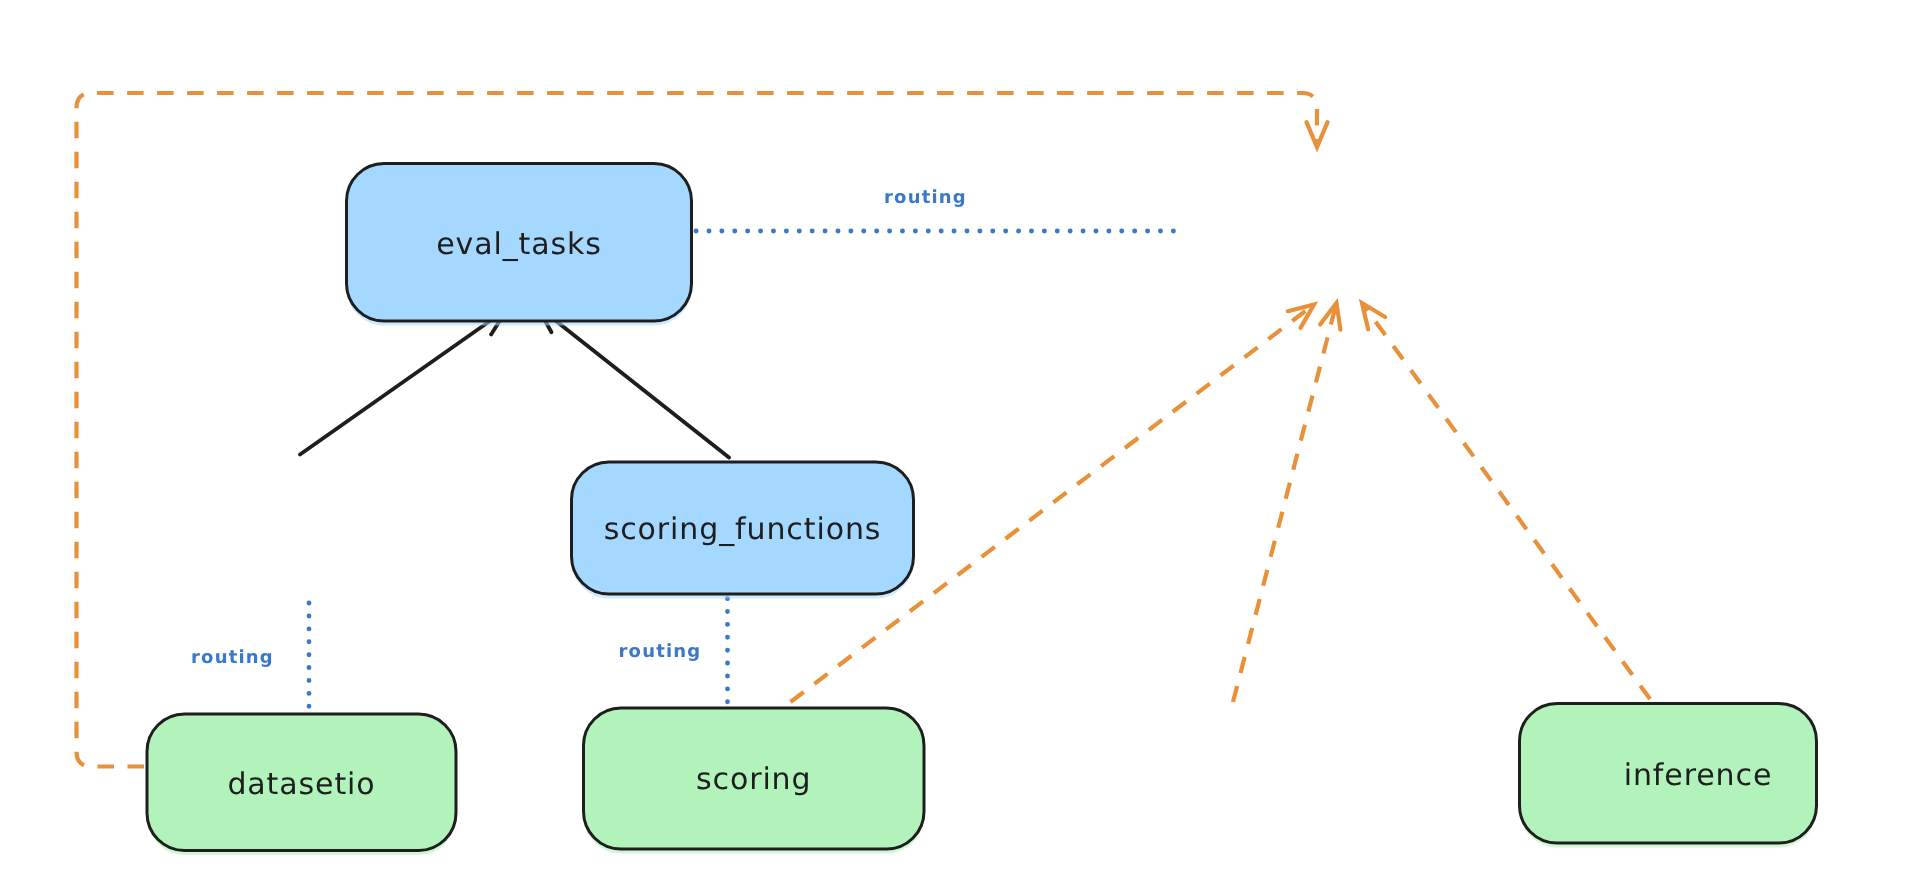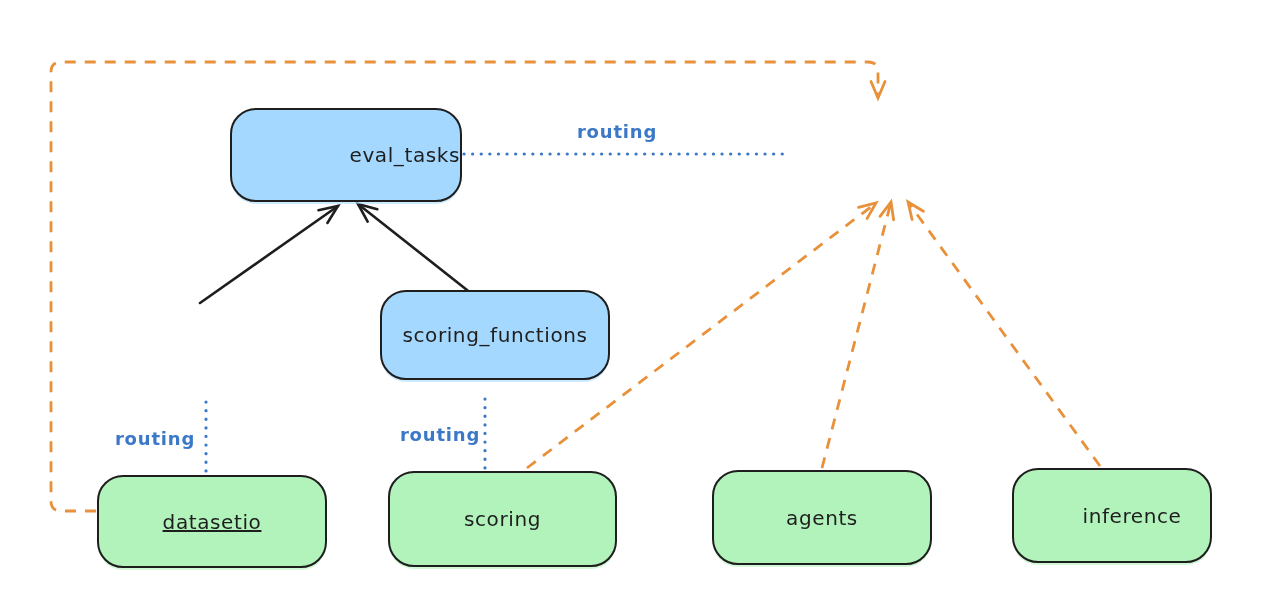--- a/index.html
+++ b/index.html
@@ -12,21 +12,21 @@
     position:absolute;box-sizing:border-box;
     border:2.6px solid var(--stroke,#1e1e1e);
     border-radius:26px;
     display:flex;align-items:center;justify-content:center;
     font-size:20px;letter-spacing:0.6px;color:var(--stroke,#1e1e1e);
   }
   .node.blue{background:var(--blue-fill,#a5d8ff);box-shadow:0 3px 0 -1px rgba(165,216,255,.55);}
   .node.green{background:var(--green-fill,#b2f2bb);box-shadow:0 3px 0 -1px rgba(178,242,187,.6);}
   .edge-label{
     position:absolute;transform:translate(-50%,-50%);
-    color:var(--blue-line,#3b78c8);font-size:18px;font-weight:700;letter-spacing:0.8px;
+    color:var(--blue-line,#3b78c8);font-size:12px;font-weight:700;letter-spacing:0.8px;
     white-space:nowrap;
     text-align:right;
   }
   path.solid-black{stroke:var(--stroke,#1e1e1e);stroke-width:2.6;fill:none;stroke-linecap:round;}
   path.dotted-blue{stroke:var(--blue-line,#3b78c8);stroke-width:3.2;fill:none;stroke-linecap:round;stroke-dasharray:0.1 8.5;}
   path.dashed-orange{stroke:var(--orange-line,#e8913a);stroke-width:2.8;fill:none;stroke-linecap:butt;stroke-dasharray:11 9;}
   path.head{stroke-dasharray:none !important;stroke-linecap:round;}
 </style>
 </head>
 <body>
@@ -43,34 +43,31 @@
       <path d="M96,511 L61,511 Q51,511 51,501 L51,72 Q51,62 61,62 L868,62 Q878,62 878,72 L878,98" class="dashed-orange"></path>
       <path d="M870.9904698384443,81.42090210794807 L878,98 L885.0095301615557,81.42090210794807" class="dashed-orange head"></path>
       <path d="M527,468 L876,203" class="dashed-orange"></path>
       <path d="M867.0348915543176,218.6085499184631 L876,203 L858.5570604417494,207.44340630228837" class="dashed-orange head"></path>
       <path d="M822,468 L891,202" class="dashed-orange"></path>
       <path d="M893.6221539930084,219.80798440130016 L891,202 L880.052206202954,216.28796035049658" class="dashed-orange head"></path>
       <path d="M1100,466 L908,202" class="dashed-orange"></path>
       <path d="M923.4202161287507,211.28530745547067 L908,202 L912.0824961774273,219.530921965524" class="dashed-orange head"></path>
     </svg>
 
-  <div class="node blue" style="left: 230px; top: 108px; width: 232px; height: 94px; justify-content: flex-end;">
+  <div class="node blue" style="left: 230px; top: 108px; width: 232px; height: 107px;">
     <span>eval_tasks</span>
   </div>
-  <div class="node blue" style="left: 380px; top: 290px; width: 230px; height: 90px;">
+  <div class="node blue" style="left: 380px; top: 307px; width: 230px; height: 90px;">
     <span>scoring_functions</span>
   </div>
-  <div class="node green" style="left: 97px; top: 475px; width: 230px; height: 93px; text-decoration: underline;">
+  <div class="node green" style="left: 97px; top: 475px; width: 208px; height: 93px;">
     <span>datasetio</span>
   </div>
   <div class="node green" style="left: 388px; top: 471px; width: 229px; height: 96px;">
     <span>scoring</span>
-  </div>
-  <div class="node green" style="left: 712px; top: 470px; width: 220px; height: 95px;">
-    <span>agents</span>
   </div>
   <div class="node green" style="left: 1012px; top: 468px; width: 200px; height: 95px; padding-left: 40px;">
     <span>inference</span>
   </div>
 
   <div class="edge-label" style="left: 617px; top: 131px;">routing</div>
   <div class="edge-label" style="left: 155px; top: 438px;">routing</div>
   <div class="edge-label" style="left: 440px; top: 434px;">routing</div>
 </div>
 

